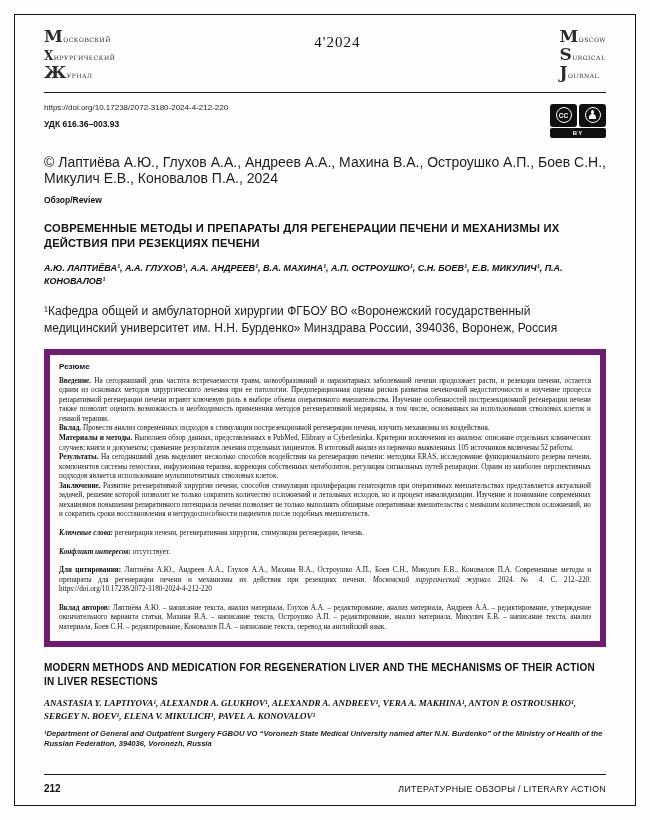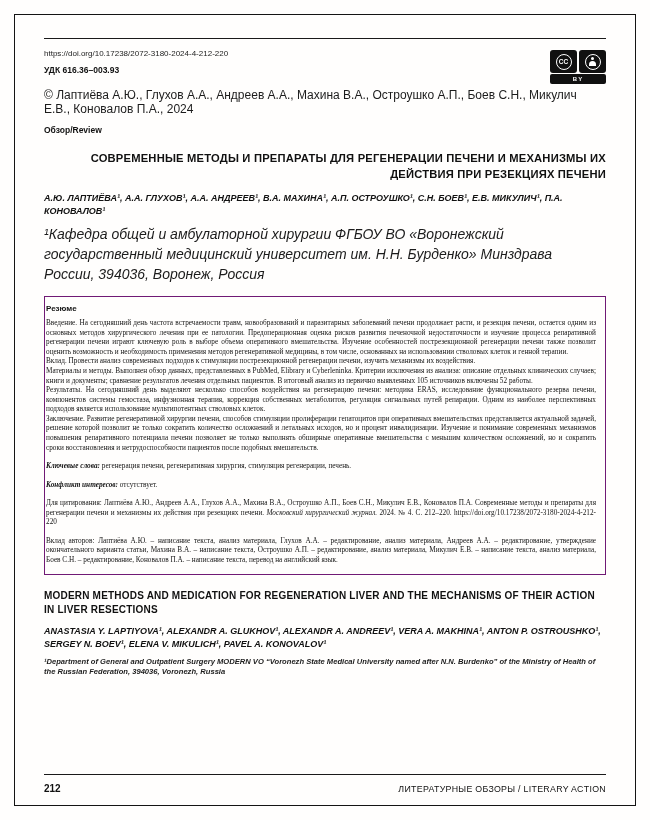--- a/index.html
+++ b/index.html
@@ -23,57 +23,70 @@
   .doi { font-size:8px; color:#222; }
   .udk { font-size:8.5px; font-weight:bold; margin-top:7px; }
   .cc-badge { display:flex; flex-direction:column; align-items:center; gap:1px; margin-top:1px; }
   .cc-row { display:flex; gap:2px; }
   .cc-box { width:27px; height:23px; background:#101010; border-radius:3px; display:flex; align-items:center; justify-content:center; }
   .cc-circle { width:16px; height:16px; border:1.4px solid #fff; border-radius:50%; display:flex; align-items:center; justify-content:center; color:#fff; font-size:6.5px; font-weight:bold; letter-spacing:0; }
   .person { position:relative; width:10px; height:10px; }
   .person::before { content:""; position:absolute; left:3.2px; top:0; width:3.6px; height:3.6px; background:#fff; border-radius:50%; }
   .person::after { content:""; position:absolute; left:1.4px; top:4.4px; width:7.2px; height:5px; background:#fff; border-radius:3.6px 3.6px 0 0; }
   .cc-by-bar { width:56px; height:10px; background:#101010; border-radius:2px; color:#fff; font-size:6px; font-weight:bold; display:flex; align-items:center; justify-content:center; letter-spacing:1px; }
-  .copyright { font-size:12px; margin-top:4px; color:#1c1c1c; }
+  .copyright { font-size:14px; margin-top:16px; color:#1c1c1c; }
   .section-type { font-size:8.5px; font-weight:bold; margin-top:9px; }
 
   
-  .title-ru { font-size:11.2px; font-weight:bold; line-height:1.4; margin-top:16px; letter-spacing:0.2px;text-align:right; }
+  .title-ru { font-size:11.2px; font-weight:bold; line-height:1.4; margin-top:16px; letter-spacing:0.2px; }
   .authors-ru { font-size:9px; font-weight:bold; font-style:italic; line-height:1.45; margin-top:10px; }
-  .affil-ru { font-size:14px; font-style:italic; line-height:1.4; margin-top:7px; color:#1c1c1c; }
+  .affil-ru { font-size:12px; line-height:1.4; margin-top:15px; color:#1c1c1c; }
 
   
-  .abs-box { border:1px solid #701a75; margin-top:12px; padding:7px 9px 8px 1px; font-family:"Liberation Serif", serif; }
+  .abs-box { border:6px solid #701a75; margin-top:12px; padding:7px 9px 8px 9px; font-family:"Liberation Serif", serif; }
   .abs-head { font-size:8px; font-weight:bold; font-family:"Liberation Sans", sans-serif; margin-bottom:6px; }
   .abs p { font-size:7.25px; line-height:1.32; text-align:justify; color:#141414; }
-  .b { font-weight:normal; }
+  .b { font-weight:bold; }
   .bi { font-weight:bold; font-style:italic; }
   .it { font-style:italic; }
   .abs .gap { margin-top:9px; }
 
   
   .title-en { font-size:10px; font-weight:bold; line-height:1.4; margin-top:14px; letter-spacing:0.2px; }
-  .authors-en { font-size:9px; font-weight:bold; font-style:italic; line-height:1.45; margin-top:8px; }
+  .authors-en { font-size:9px; font-weight:bold; font-style:italic; line-height:1.45; margin-top:8px;font-family:Liberation Serif, serif; }
   .affil-en { font-size:7.6px; font-style:italic; font-weight:bold; line-height:1.35; margin-top:6px; color:#1c1c1c; }
 
   
   .footer { position:absolute; left:44px; right:44px; bottom:26px; }
   .footer .hr { margin:0 0 8px 0; }
   .footer-row { display:flex; justify-content:space-between; align-items:baseline; }
   .page-num { font-size:10px; font-weight:bold; }
   .footer-section { font-size:8.8px; letter-spacing:0.3px; }
 </style>
 </head>
 <body>
 
 <div class="page">
   <div class="frame"></div>
 
   <div class="content">
 
+    <div class="header">
+      <div class="logo logo-left">
+        <div class="ln">Московский</div>
+        <div class="ln">хирургический</div>
+        <div class="ln">Журнал</div>
+      </div>
+      <div class="issue">4'2024</div>
+      <div class="logo logo-right">
+        <div class="ln">Moscow</div>
+        <div class="ln">Surgical</div>
+        <div class="ln">Journal</div>
+      </div>
+    </div>
     <div class="hr"></div>
 
     <div class="meta-row">
       <div>
         <div class="doi">https://doi.org/10.17238/2072-3180-2024-4-212-220</div>
         <div class="udk">УДК 616.36–003.93</div>
       </div>
       <div class="cc-badge">
         <div class="cc-row">
           <div class="cc-box">
@@ -105,21 +118,21 @@
       <p><span class="b">Заключение.</span> <span>Развитие регенеративной хирургии печени, способов стимуляции пролиферации гепатоцитов при оперативных вмешательствах представляется актуальной задачей, решение которой позволит не только сократить количество осложнений и летальных исходов, но и процент инвалидизации. Изучение и понимание современных механизмов повышения репаративного потенциала печени позволяет не только выполнять обширные оперативные вмешательства с меньшим количеством осложнений, но и сократить сроки восстановления и нетрудоспособности пациентов после подобных вмешательств.</span></p>
 
       <p class="gap"><span class="bi">Ключевые слова:</span> <span>регенерация печени, регенеративная хирургия, стимуляция регенерации, печень.</span></p>
       <p class="gap"><span class="bi">Конфликт интересов:</span> <span>отсутствует.</span></p>
       <p class="gap"><span class="b">Для цитирования:</span> <span>Лаптиёва А.Ю., Андреев А.А., Глухов А.А., Махина В.А., Остроушко А.П., Боев С.Н., Микулич Е.В., Коновалов П.А. Современные методы и препараты для регенерации печени и механизмы их действия при резекциях печени.</span> <span class="it">Московский хирургический журнал.</span> <span>2024. № 4. С. 212–220. https://doi.org/10.17238/2072-3180-2024-4-212-220</span></p>
       <p class="gap"><span class="b">Вклад авторов:</span> <span>Лаптиёва А.Ю. – написание текста, анализ материала, Глухов А.А. – редактирование, анализ материала, Андреев А.А. – редактирование, утверждение окончательного варианта статьи, Махина В.А. – написание текста, Остроушко А.П. – редактирование, анализ материала, Микулич Е.В. – написание текста, анализ материала, Боев С.Н. – редактирование, Коновалов П.А. – написание текста, перевод на английский язык.</span></p>
     </div>
 
     <div class="title-en">MODERN METHODS AND MEDICATION FOR REGENERATION LIVER AND THE MECHANISMS OF THEIR ACTION IN LIVER RESECTIONS</div>
     <div class="authors-en">ANASTASIA Y. LAPTIYOVA¹, ALEXANDR A. GLUKHOV¹, ALEXANDR A. ANDREEV¹, VERA A. MAKHINA¹, ANTON P. OSTROUSHKO¹, SERGEY N. BOEV¹, ELENA V. MIKULICH¹, PAVEL A. KONOVALOV¹</div>
-    <div class="affil-en">¹Department of General and Outpatient Surgery MODERN VO “Voronezh State Medical University named after N.N. Burdenko” of the Ministry of Health of the Russian Federation, 394036, Voronezh, Russia</div>
+    <div class="affil-en">¹Department of General and Outpatient Surgery FGBOU VO “Voronezh State Medical University named after N.N. Burdenko” of the Ministry of Health of the Russian Federation, 394036, Voronezh, Russia</div>
 
   </div>
 
   <div class="footer">
     <div class="hr"></div>
     <div class="footer-row">
       <div class="page-num">212</div>
       <div class="footer-section">ЛИТЕРАТУРНЫЕ ОБЗОРЫ / LITERARY ACTION</div>
     </div>
   </div>

